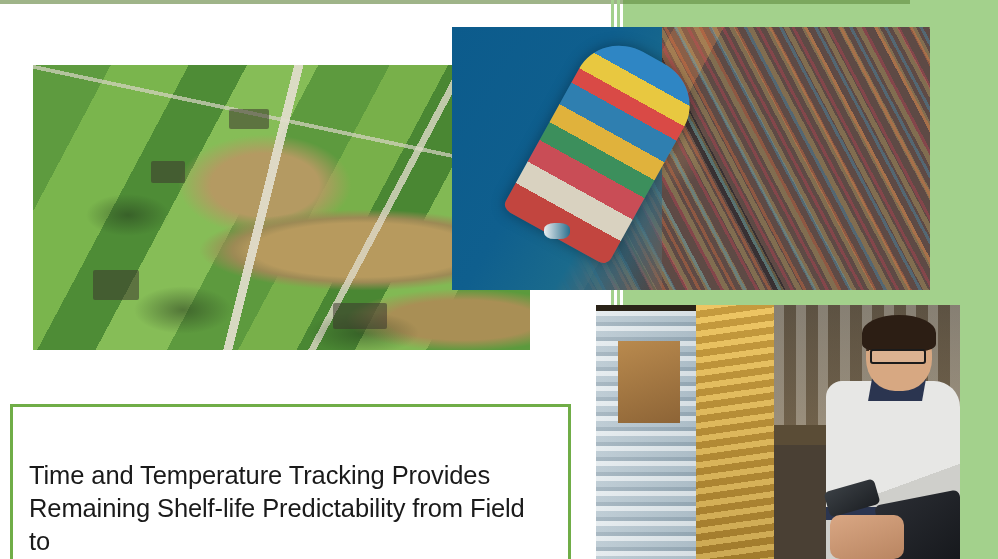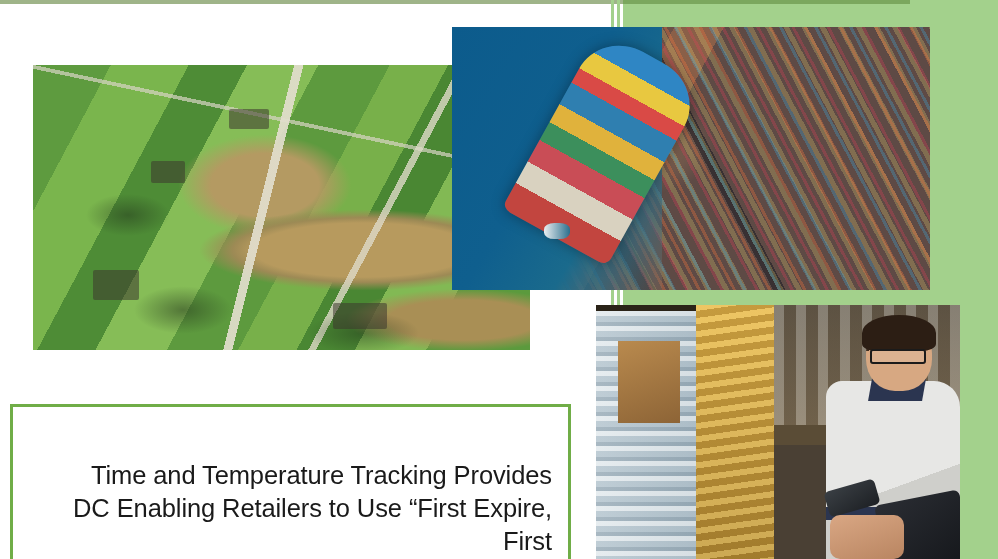--- a/index.html
+++ b/index.html
@@ -105,21 +105,21 @@
   .wh-scanner{position:absolute;left:34px;top:166px;width:52px;height:26px;border-radius:5px;
     background:linear-gradient(160deg,#3a3f44,#1d2024);transform:rotate(-16deg);}
 
   
   .textbox{
     position:absolute;left:10px;top:404px;width:561px;height:170px;
     border:3px solid #70AD47;background:#ffffff;box-sizing:border-box;
     padding:52px 16px 0 16px;
   }
   .caption{
-    margin:0;text-align:right;color:#1a1a1a;
+    margin:0;text-align:left;color:#1a1a1a;
     font-size:25.5px;line-height:33px;font-weight:400;letter-spacing:-.1px;
     font-family:"Liberation Sans", sans-serif;
   }
 </style>
 </head>
 <body>
 
 <div class="canvas">
 
   <div class="top-strip"></div>
@@ -155,16 +155,17 @@
       <div class="wh-hair"></div>
       <div class="wh-glasses"></div>
       <div class="wh-tablet"></div>
       <div class="wh-scanner"></div>
       <div class="wh-arm"></div>
     </div>
   </div>
 
   <div class="textbox">
     <p class="caption">Time and Temperature Tracking Provides</p>
+    <p class="caption">Remaining Shelf-life Predictability from Field to</p>
     <p class="caption">DC Enabling Retailers to Use “First Expire, First</p>
   </div>
 
 </div>
 
 </body></html>

